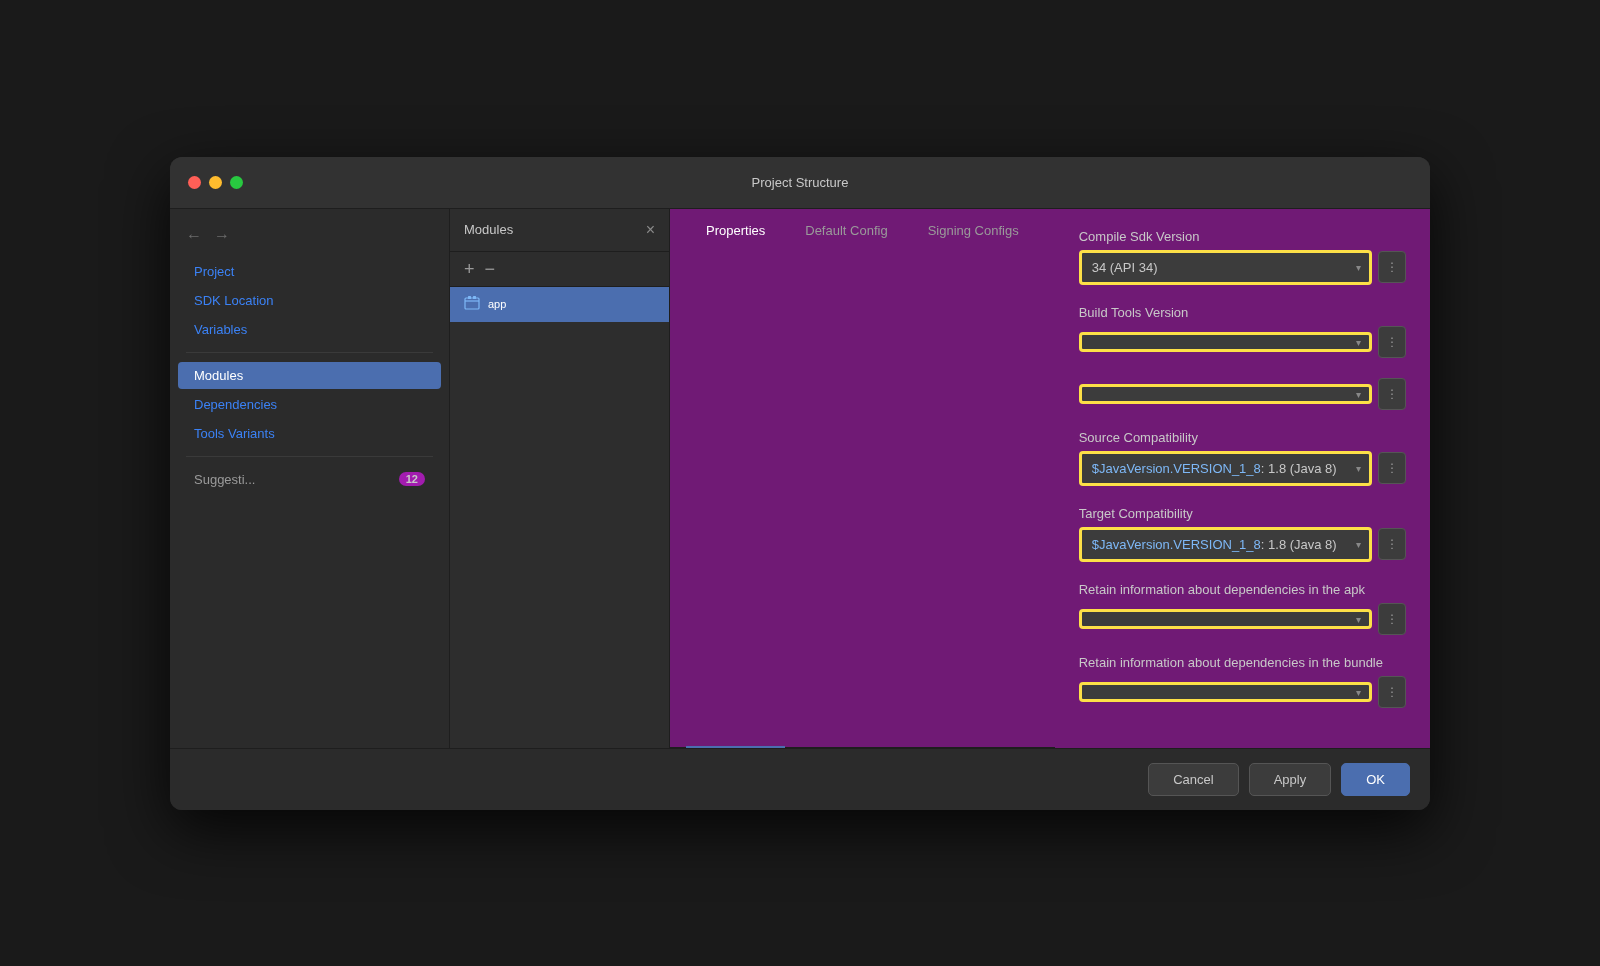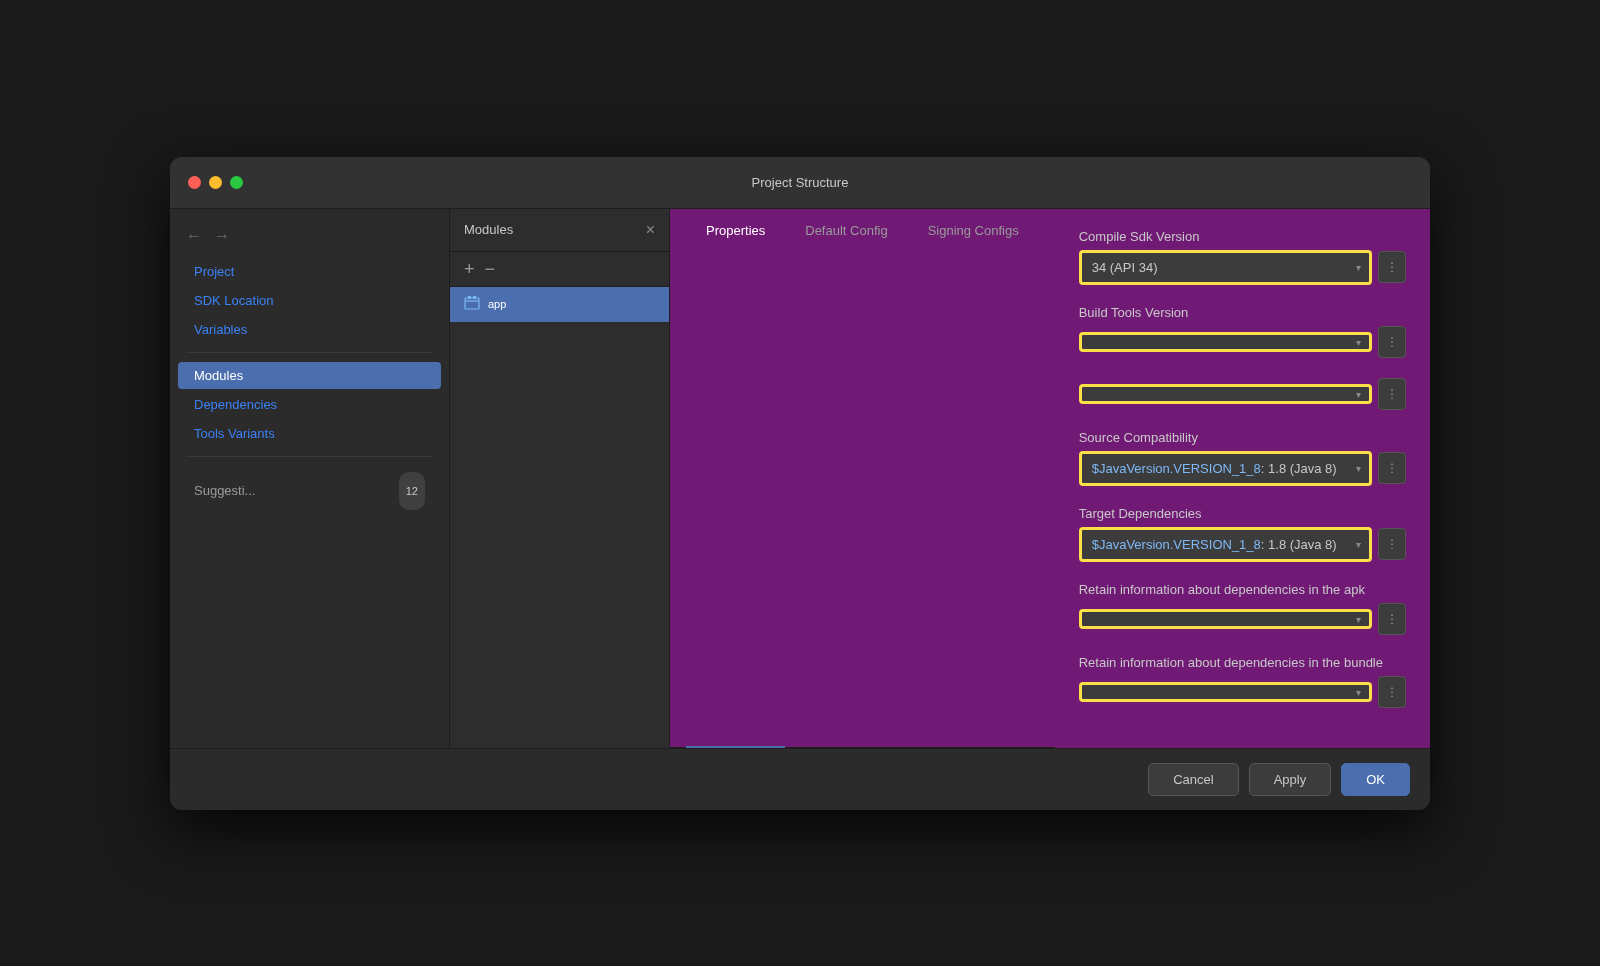--- a/index.html
+++ b/index.html
@@ -108,26 +108,26 @@
       display: flex;
       align-items: center;
       justify-content: space-between;
       padding: 6px 16px;
       color: #9a9a9a;
       font-size: 13px;
       margin: 1px 8px;
     }
 
     .badge {
-      background: #404040;
+      background: #a21caf;
       color: #c8c8c8;
       font-size: 11px;
       border-radius: 10px;
-      padding: 13px 7px;
-      font-weight: 400;
+      padding: 1px 7px;
+      font-weight: 700;
     }
 
     
     .modules-panel {
       width: 220px;
       background: #2d2d2d;
       border-right: 1px solid #1e1e1e;
       display: flex;
       flex-direction: column;
     }
@@ -463,21 +463,21 @@
                 <span class="dropdown-arrow">▾</span>
               </div>
             </div>
             <div class="field-edit-btn">
               <span>⋮</span>
             </div>
           </div>
         </div>
 
         <div class="field-group">
-          <div class="field-label">Target Dependencies</div>
+          <div class="field-label">Target Compatibility</div>
           <div class="field-row">
             <div class="select-wrapper">
               <div class="select-display">
                 <span style="color:#7eb8f7;">$JavaVersion.VERSION_1_8</span>
                 <span>: 1.8 (Java 8)</span>
                 <span class="dropdown-arrow">▾</span>
               </div>
             </div>
             <div class="field-edit-btn">
               <span>⋮</span>

